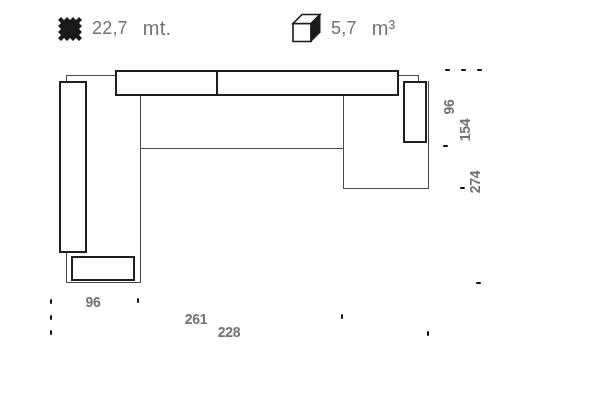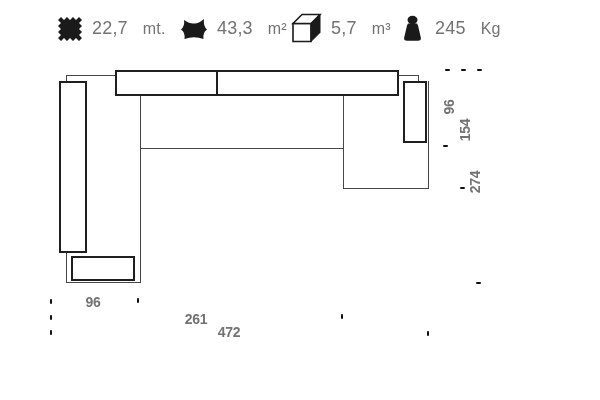--- a/index.html
+++ b/index.html
@@ -3,21 +3,21 @@
 <meta charset="utf-8">
 <style>
   html,body{margin:0;padding:0;background:#fff;}
   #stage{
     position:relative;width:600px;height:400px;background:#fff;overflow:hidden;
     font-family:"Liberation Sans", sans-serif;color:#737373;
   }
   
   .spec{position:absolute;top:0;height:57px;display:flex;align-items:center;gap:9px;}
   .spec .val{font-size:18px;letter-spacing:.2px;}
-  .spec .unit{font-size:16px;margin-left:6px;letter-spacing:.2px;}
+  .spec .unit{font-size:20px;margin-left:6px;letter-spacing:.2px;}
   .spec svg{display:block;}
   
   .tl{position:absolute;background:#474747;}           
   .br{position:absolute;border:2px solid #1f1f1f;background:#fff;box-sizing:border-box;}
   .tick-v{position:absolute;width:2px;height:5px;background:#111;border-radius:1px;}
   .tick-h{position:absolute;width:5px;height:2px;background:#111;border-radius:1px;}
   .dim{
     position:absolute;font-size:14px;font-weight:bold;letter-spacing:-.3px;
     transform:translate(-50%,-50%);white-space:nowrap;
   }
@@ -29,46 +29,31 @@
 <div id="stage">
 
   <div class="spec" style="left:57px;">
     <svg width="26" height="26" viewBox="0 0 26 26">
       <polygon fill="#1a1a1a" points="1,4 4,1 7,4 10,1 13,4 16,1 19,4 22,1 25,4 22,7 25,10 22,13 25,16 22,19 25,22 22,25 19,22 16,25 13,22 10,25 7,22 4,25 1,22 4,19 1,16 4,13 1,10 4,7"></polygon>
     </svg>
     <span class="val">22,7</span>
       <span class="unit">mt.</span>
   </div>
 
-  <div class="spec" style="left:180px;">
-    <svg width="28" height="24" viewBox="0 0 28 24">
-      <path fill="#1a1a1a" d="M4,3 Q10,7 14,6.5 Q18,7 24,2 Q23,9 27,12.5 Q22.5,15.5 23.5,22 Q14,18.5 4.5,22 Q5.5,15.5 1,12.5 Q5,9 4,3 Z"></path>
-    </svg>
-    <span class="val">43,3</span>
-      <span class="unit">m²</span>
-  </div>
 
   <div class="spec" style="left:290px;">
     <svg width="32" height="31" viewBox="0 0 32 31">
       <polygon fill="#fff" stroke="#1a1a1a" stroke-width="1.6" points="3,10.5 21,10.5 21,28.5 3,28.5"></polygon>
       <polygon fill="#fff" stroke="#1a1a1a" stroke-width="1.6" points="3,10.5 12,1.5 30,1.5 21,10.5"></polygon>
       <polygon fill="#1a1a1a" stroke="#1a1a1a" stroke-width="1" points="21,10.5 30,1.5 30,19.5 21,28.5"></polygon>
     </svg>
     <span class="val">5,7</span>
       <span class="unit">m³</span>
   </div>
 
-  <div class="spec" style="left:399px;">
-    <svg width="27" height="27" viewBox="0 0 27 27">
-      <ellipse cx="13.5" cy="5" rx="5" ry="4.2" fill="#1a1a1a"></ellipse>
-      <path fill="#1a1a1a" d="M9,8.5 L18,8.5 L19,10.5 L21.8,22.5 Q22.5,25.8 18.8,25.8 L8.2,25.8 Q4.5,25.8 5.2,22.5 L8,10.5 Z"></path>
-    </svg>
-    <span class="val">245</span>
-      <span class="unit">Kg</span>
-  </div>
 
   <div>
 
     <div class="tl" style="left:66px;top:75px;width:353px;height:1px;"></div>
     <div class="tl" style="left:66px;top:75px;width:1px;height:208px;"></div>
     <div class="tl" style="left:66px;top:282px;width:75px;height:1px;"></div>
     <div class="tl" style="left:140px;top:95px;width:1px;height:188px;"></div>
     <div class="tl" style="left:140px;top:148px;width:204px;height:1px;"></div>
     <div class="tl" style="left:343px;top:95px;width:1px;height:94px;"></div>
     <div class="tl" style="left:343px;top:188px;width:86px;height:1px;"></div>
@@ -93,16 +78,16 @@
     <div class="tick-v" style="left:50px;top:315px;"></div>
     <div class="tick-v" style="left:341px;top:314px;"></div>
     <div class="tick-v" style="left:50px;top:330px;"></div>
     <div class="tick-v" style="left:427px;top:331px;"></div>
 
     <div class="dim rot" style="left:449px;top:107px;">96</div>
     <div class="dim rot" style="left:465px;top:130px;">154</div>
     <div class="dim rot" style="left:475px;top:182px;">274</div>
     <div class="dim" style="left:93px;top:302px;">96</div>
     <div class="dim" style="left:196px;top:319px;">261</div>
-    <div class="dim" style="left:229px;top:332px;">472</div>
+    <div class="dim" style="left:229px;top:332px;">228</div>
   </div>
 
 </div>
 
 </body></html>

